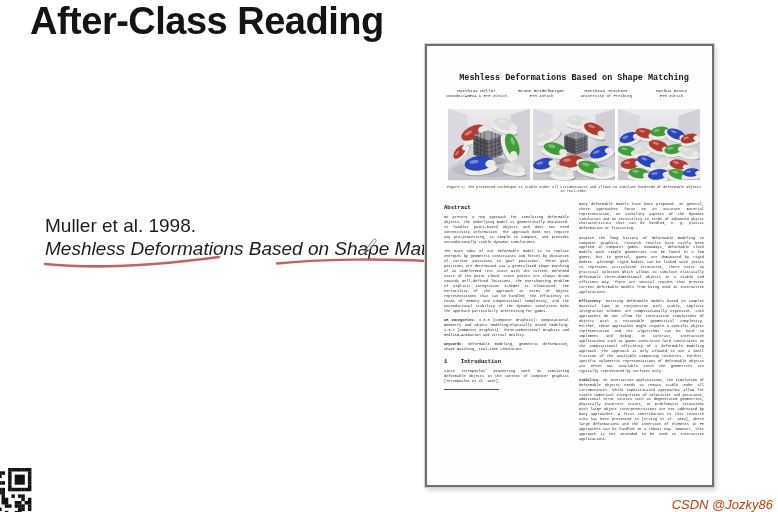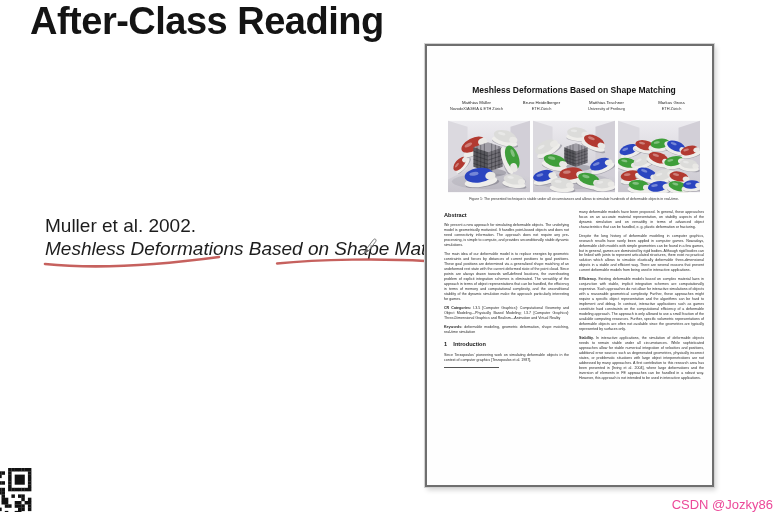--- a/index.html
+++ b/index.html
@@ -12,45 +12,45 @@
 
   
   .citation{position:absolute;left:45px;top:214px;font-size:19px;line-height:23px;color:#1d1d1d;}
   .citation .it{font-style:italic;}
 
   
   .anno{position:absolute;left:0;top:0;pointer-events:none;}
 
   
   .paper{position:absolute;left:425px;top:44px;width:289px;height:443px;background:#fefefe;
-         border:2px solid #6f6f6f;box-sizing:border-box;padding:12px 8px 0 17px;
+         border:2px solid #6f6f6f;box-sizing:border-box;padding:0 8px 0 17px;
          box-shadow:0 0 0 1px #d2d2d2, 2px 3px 5px rgba(0,0,0,0.18);
-         font-family:Liberation Sans, sans-serif;color:#222;}
+         font-family:Liberation Mono, monospace;color:#222;}
   .p-title{margin-top:27px;text-align:center;font-weight:bold;font-size:8.5px;color:#151515;}
   .authors{display:flex;margin-top:5px;text-align:center;line-height:1.3;}
   .authors>div{flex:1;}
   .a-name{font-size:4.3px;color:#222;}
   .a-aff{font-size:3.9px;color:#333;}
   .figure-row{display:flex;gap:3px;justify-content:center;margin-top:9px;}
   .panel{width:82px;height:73px;display:block;}
   .fig-caption{margin-top:4px;font-size:3.5px;text-align:center;color:#333;}
   .cols{display:flex;gap:10px;margin-top:9px;}
   .col{flex:1;font-size:3.6px;line-height:1.38;text-align:justify;color:#2a2a2a;}
   .col p{margin:0 0 4.2px 0;}
   .h-abs{font-size:5.6px;font-weight:bold;margin:2px 0 4px 0;color:#151515;}
   .h-intro{font-size:5.6px;font-weight:bold;margin:6px 0 4px 0;color:#151515;white-space:pre;}
   .lead{font-weight:bold;}
   .footnote-rule{width:55px;border-top:0.6px solid #555;margin-top:4px;height:0;}
 
   
   .qr{position:absolute;left:-15px;top:468px;}
 
   
-  .watermark{position:absolute;right:5px;bottom:0;font-size:13px;color:#ec4899;
-             font-family:"Liberation Sans",sans-serif;}
+  .watermark{position:absolute;right:5px;bottom:0;font-size:13px;color:#c2410c;
+             font-family:"Liberation Sans",sans-serif;font-style:italic;}
 
   
   .pen{position:absolute;left:362px;top:237px;}
 </style>
 </head>
 <body>
 
 <svg width="0" height="0" style="position:absolute" aria-hidden="true">
   <defs>
     <g id="shoe">
@@ -68,21 +68,21 @@
       <path d="M-12,-4.7 L0,-0.7 L12,-4.7 M-12,-1.4 L0,2.6 L12,-1.4 M-12,1.9 L0,5.9 L12,1.9 M-12,5.2 L0,9.2 L12,5.2 M-9,-9 L-9,9 M-6,-10 L-6,10 M-3,-11 L-3,11 M3,-11 L3,11 M6,-10 L6,10 M9,-9 L9,9" stroke="rgba(25,25,30,0.55)" stroke-width="0.55" fill="none"></path>
     </g>
   </defs>
 </svg>
 
 <div class="slide">
 
   <div class="slide-title">After-Class Reading</div>
 
   <div class="citation">
-    <div>Muller et al. 2002.</div>
+    <div>Muller et al. 1998.</div>
     <div class="it">Meshless Deformations Based on Shape Matching.</div>
   </div>
 
   <svg class="anno" width="778" height="512">
     <path d="M45,264 C95,269 160,265 219,257" stroke="#c0504d" stroke-width="2.6" fill="none" stroke-linecap="round" opacity="0.9"></path>
     <path d="M277,263.5 C320,259 385,258.5 425,261" stroke="#c0504d" stroke-width="2.4" fill="none" stroke-linecap="round" opacity="0.9"></path>
   </svg>
 
   <svg class="pen" width="16" height="18" viewBox="0 0 16 18">
     <path d="M2.2,16.5 L4.6,11.8 L11.5,2.6 C12,1.9 13,1.8 13.6,2.3 C14.2,2.9 14.2,3.8 13.7,4.5 L6.8,13.6 Z" fill="rgba(255,255,255,0.7)" stroke="#6a6a6a" stroke-width="0.9"></path>

